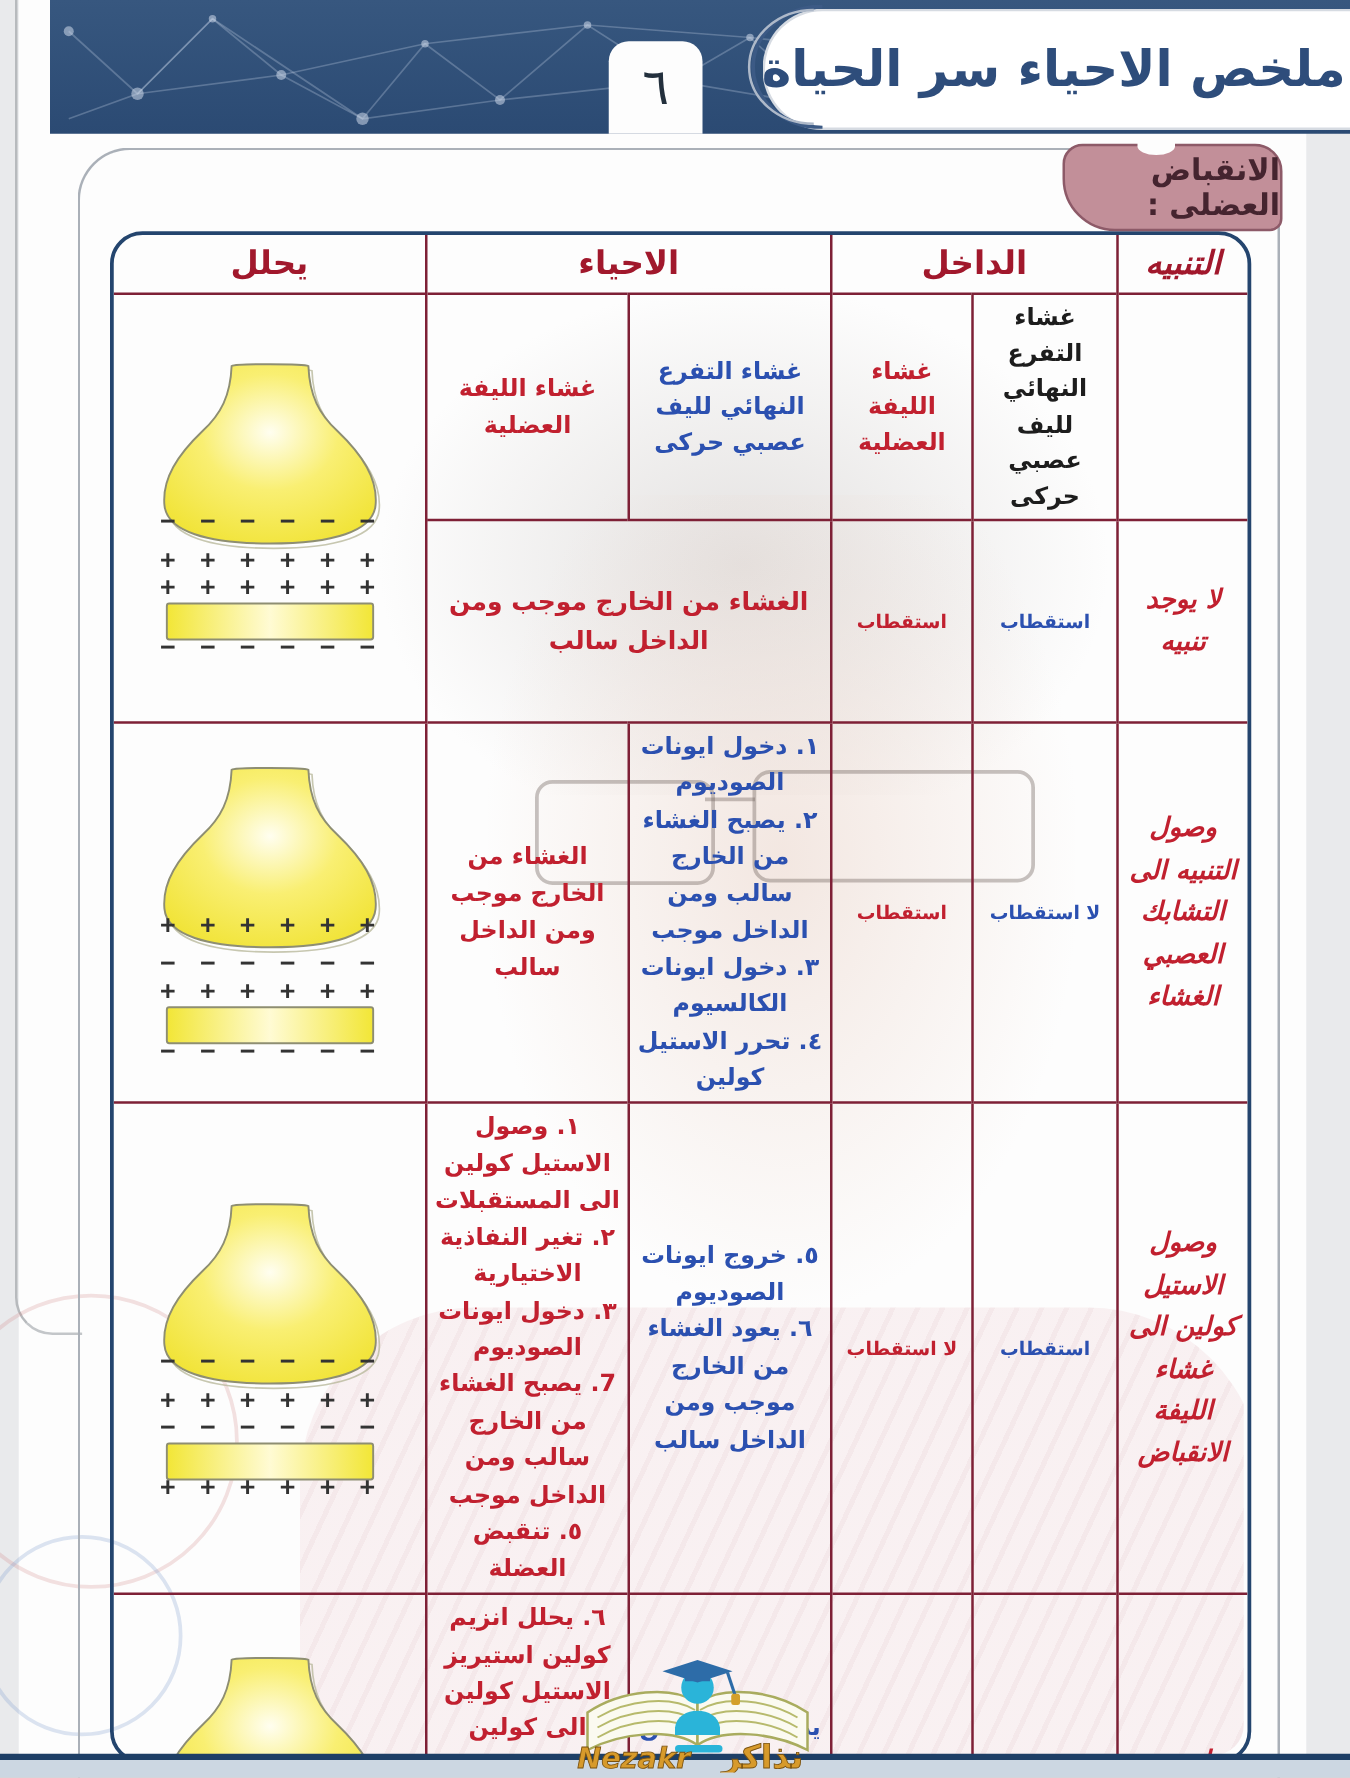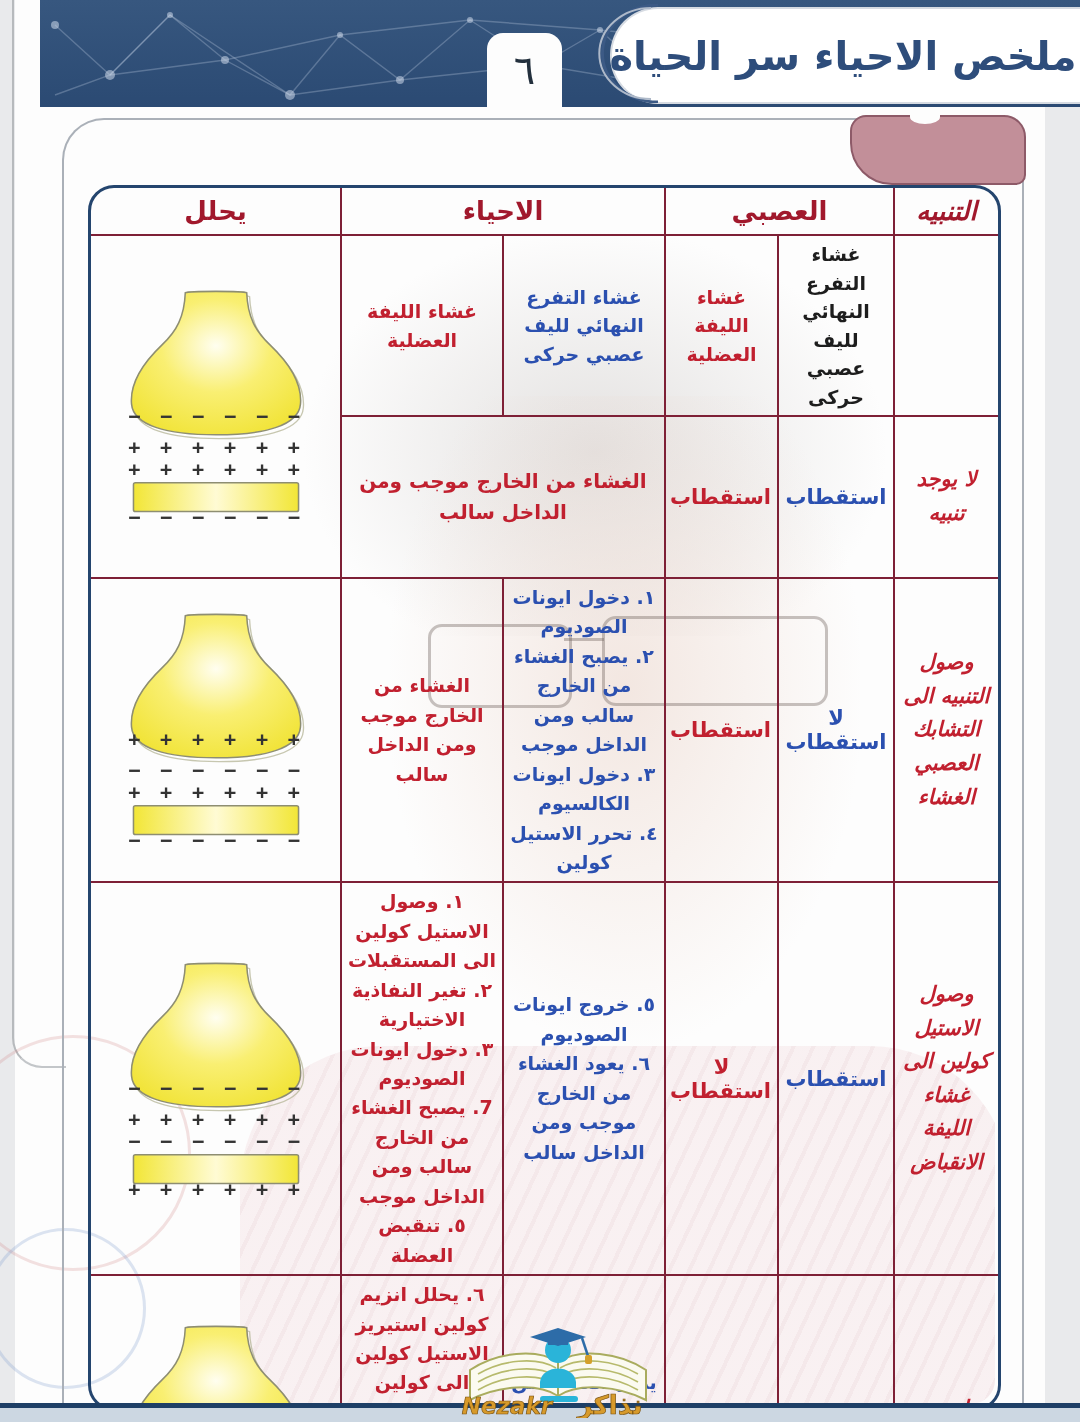--- a/index.html
+++ b/index.html
@@ -54,21 +54,21 @@
   .table-wrap{position:absolute;left:88px;top:185px;width:907px;height:1220px;
               border:3px solid #24456e;border-radius:26px;overflow:hidden;direction:rtl;z-index:4;}
   table.main{width:100%;height:100%;border-collapse:collapse;table-layout:fixed;background:transparent;}
   td,th{border:0;padding:4px 6px;vertical-align:middle;text-align:center;background:transparent;}
   th{border-right:2.5px solid #7e2036;color:#a1182c;font-size:26px;font-weight:bold;}
   td{border-right:2.5px solid #7e2036;border-top:2.5px solid #7e2036;font-weight:bold;}
   th:first-child,td:first-child{border-right:none;font-style:italic;}
   .c-red{color:#c1202f;} .c-blue{color:#2b50b0;} .c-black{color:#1d1d1d;}
   .sub{font-size:19px;line-height:1.5;border-radius:20px;}
   .stim{font-size:21px;line-height:1.6;}
-  .state{font-size:21px;letter-spacing:0;}
+  .state{font-size:15px;letter-spacing:0;}
   .expl{font-size:19px;line-height:1.55;white-space:pre-line;}
   .merged{font-size:20px;}
   .draw-cell{padding:0;}
   svg.synapse{display:block;margin:0 auto;width:192px;height:238px;}
   svg.synapse .bell{fill:url(#gradYellow);stroke:#8e8e72;stroke-width:1.6;}
   svg.synapse .bell-shadow{fill:none;stroke:#b9b99c;stroke-width:1.4;opacity:.8;}
   svg.synapse .muscle{fill:url(#gradYellowRect);stroke:#8e8e72;stroke-width:1.6;}
   svg.synapse text{font-family:"DejaVu Sans Mono",monospace;font-size:21px;font-weight:bold;
                    fill:#333;text-anchor:middle;letter-spacing:4px;}
   
@@ -152,36 +152,37 @@
   </svg>
 
   <div class="page-tab">
     <div class="page-num">٦</div>
   </div>
 
   <div class="outer-frame"></div>
 
   <div class="section-label" dir="rtl">
     <div class="notch"></div>
+    <span>الانقباض العضلى :</span>
   </div>
 
   <div class="table-wrap">
     <table class="main" dir="rtl">
       <colgroup>
         <col style="width:104px">
           <col style="width:116px">
           <col style="width:113px">
         <col style="width:162px">
           <col style="width:162px">
           <col>
       </colgroup>
       <tbody>
           <tr style="height:47px">
         <th>التنبيه</th>
-        <th colspan="2">العصبي</th>
+        <th colspan="2">الداخل</th>
         <th colspan="2">الاحياء</th>
         <th>يحلل</th>
       </tr>
       <tr style="height:86px">
         <td></td>
         <td class="sub c-black">غشاء التفرع النهائي لليف عصبي حركى</td>
         <td class="sub c-red">غشاء الليفة العضلية</td>
         <td class="sub c-blue">غشاء التفرع النهائي لليف عصبي حركى</td>
         <td class="sub c-red">غشاء الليفة العضلية</td>
         <td class="draw-cell" rowspan="2">

